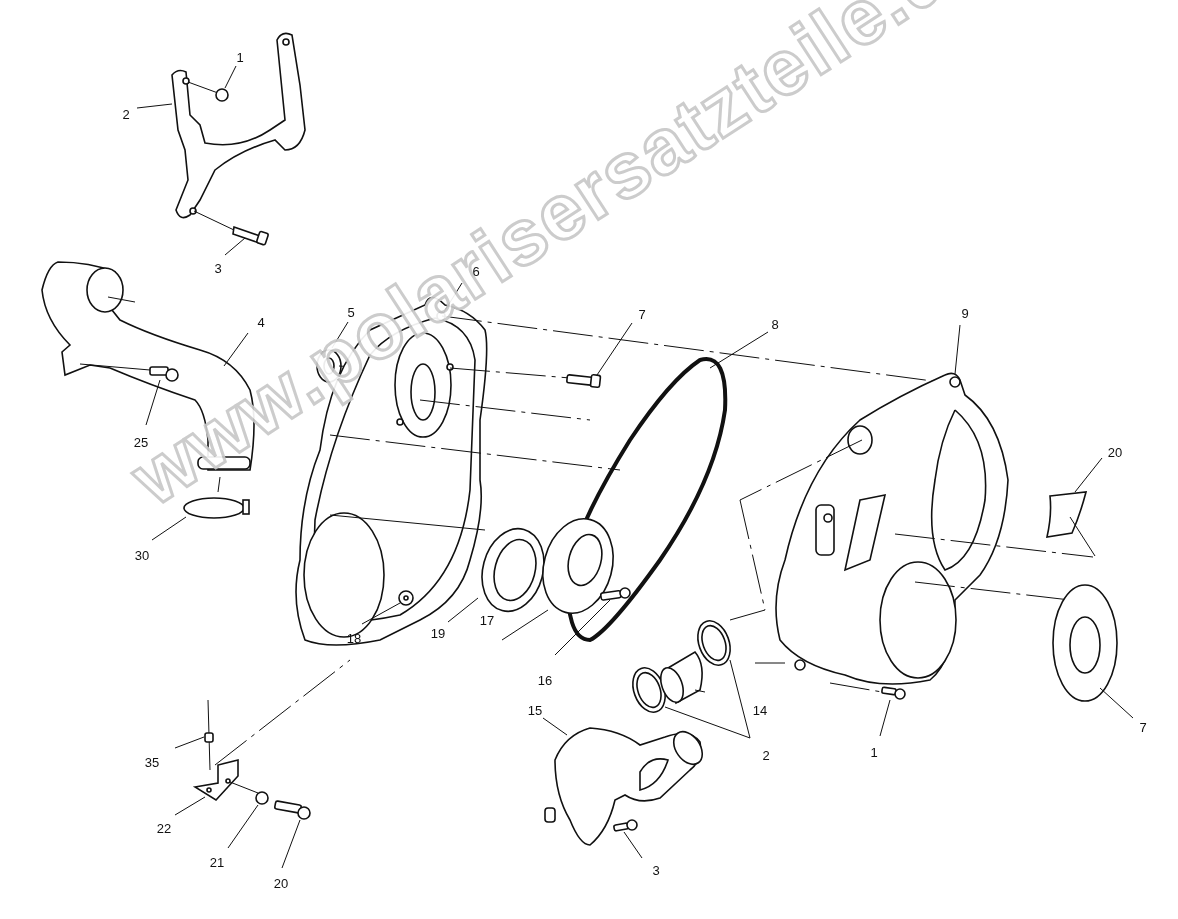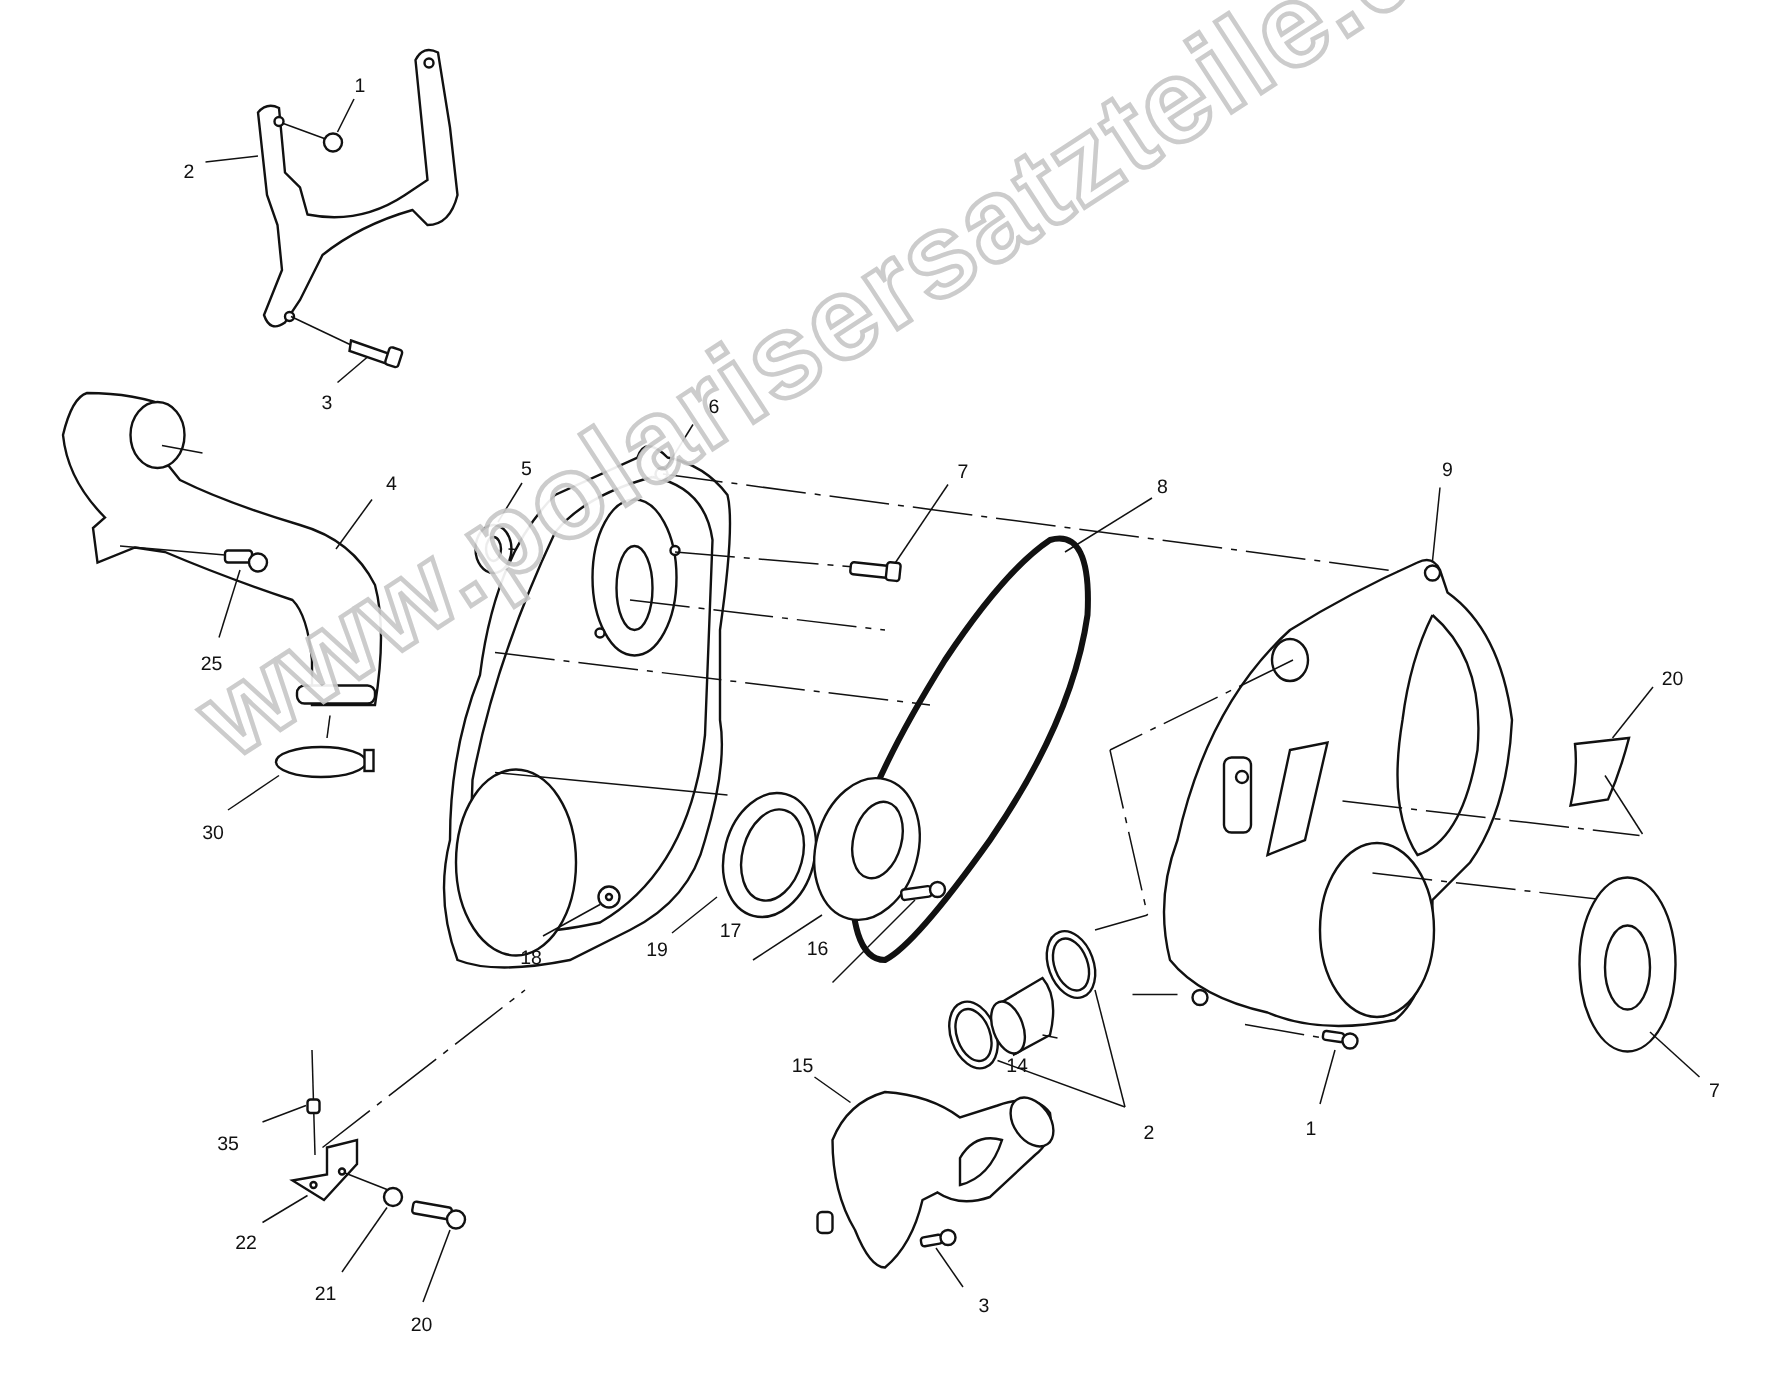--- a/index.html
+++ b/index.html
@@ -221,23 +221,23 @@
   <div class="lbl" style="left:261px;top:322px">4</div>
   <div class="lbl" style="left:351px;top:312px">5</div>
   <div class="lbl" style="left:476px;top:271px">6</div>
   <div class="lbl" style="left:642px;top:314px">7</div>
   <div class="lbl" style="left:775px;top:324px">8</div>
   <div class="lbl" style="left:965px;top:313px">9</div>
   <div class="lbl" style="left:1115px;top:452px">20</div>
   <div class="lbl" style="left:1143px;top:727px">7</div>
   <div class="lbl" style="left:874px;top:752px">1</div>
   <div class="lbl" style="left:766px;top:755px">2</div>
-  <div class="lbl" style="left:678px;top:710px">14</div>
+  <div class="lbl" style="left:760px;top:710px">14</div>
   <div class="lbl" style="left:535px;top:710px">15</div>
-  <div class="lbl" style="left:545px;top:632px">16</div>
+  <div class="lbl" style="left:545px;top:680px">16</div>
   <div class="lbl" style="left:487px;top:620px">17</div>
   <div class="lbl" style="left:438px;top:633px">19</div>
   <div class="lbl" style="left:354px;top:638px">18</div>
   <div class="lbl" style="left:281px;top:883px">20</div>
   <div class="lbl" style="left:217px;top:862px">21</div>
   <div class="lbl" style="left:164px;top:828px">22</div>
   <div class="lbl" style="left:152px;top:762px">35</div>
   <div class="lbl" style="left:142px;top:555px">30</div>
   <div class="lbl" style="left:141px;top:442px">25</div>
   <div class="lbl" style="left:656px;top:870px">3</div>

